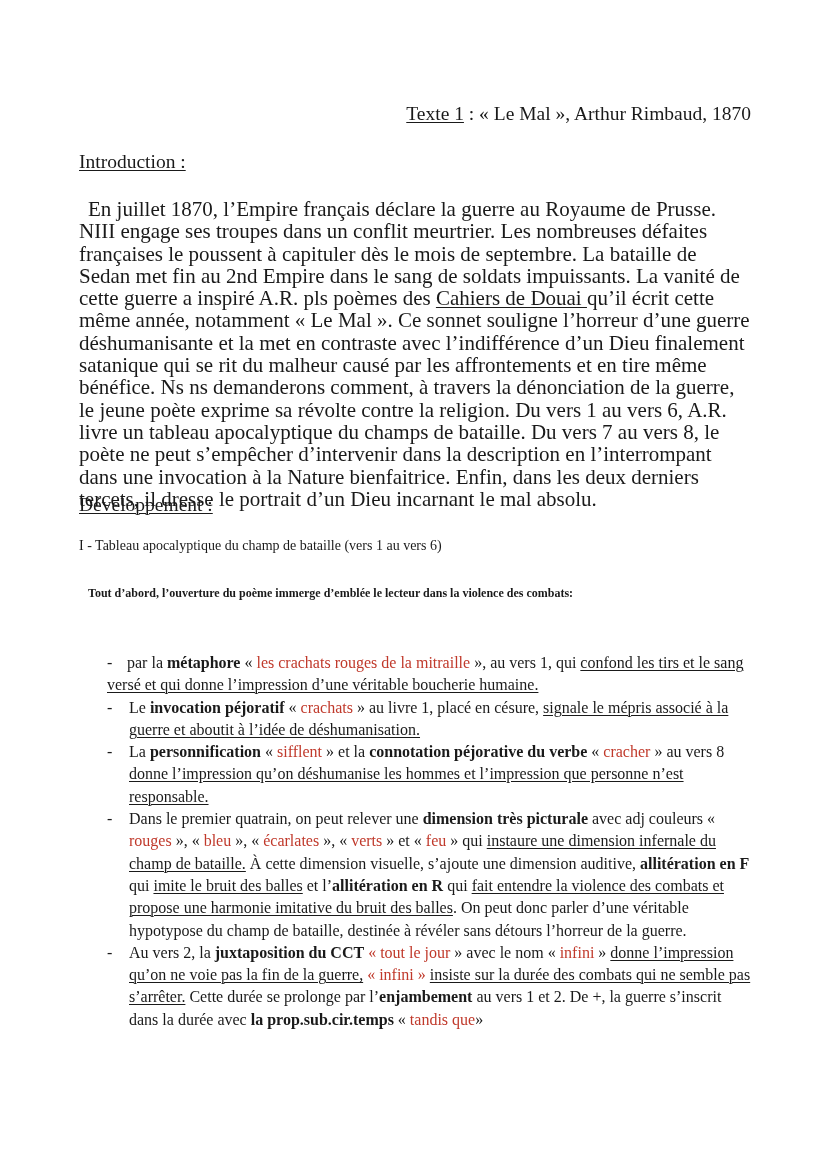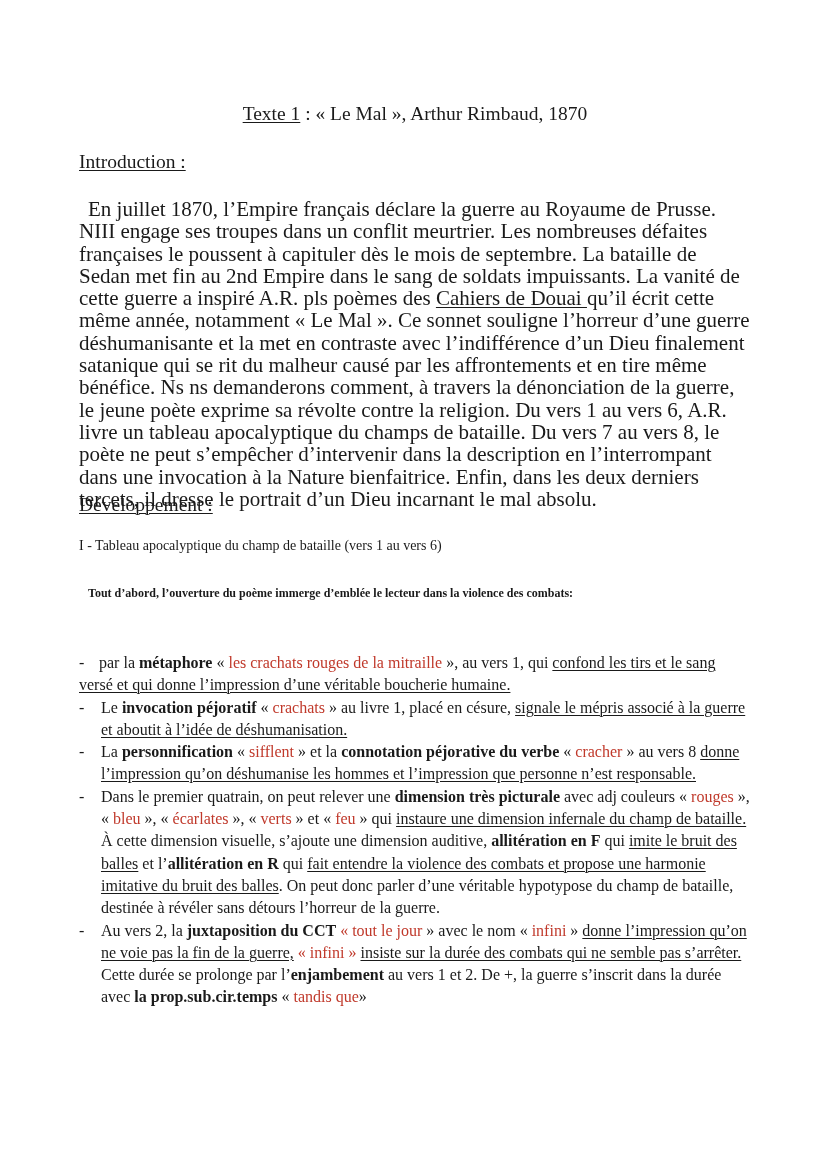--- a/index.html
+++ b/index.html
@@ -4,39 +4,39 @@
   <style>
     html, body { margin: 0; padding: 0; background: #ffffff; }
     body {
       width: 828px; height: 1171px; position: relative; overflow: hidden;
       font-family: "Liberation Serif", "DejaVu Serif", serif;
       color: #1a1a1a;
     }
     .page { position: absolute; left: 79px; top: 0; width: 672px; }
     .title {
       position: absolute; left: 0; width: 672px; top: 101px;
-      text-align: center; font-size: 19.5px; line-height: 26px;
+      text-align: right; font-size: 19.5px; line-height: 26px;
     }
     .u { text-decoration: underline; text-underline-offset: 2px; text-decoration-thickness: 1px; }
     .h1 { position: absolute; left: 0; font-size: 19.5px; line-height: 26px; }
     .h-intro { top: 149px; }
     .h-dev { top: 492px; }
     .para {
       position: absolute; left: 0; width: 672px; top: 198px;
       font-size: 21px; line-height: 22.3px; text-align: left;
     }
     .para .indent { display: inline-block; width: 9px; }
     .h2 { position: absolute; left: 0; top: 533px; font-size: 14px; line-height: 26px; }
     .lead {
       position: absolute; left: 0; width: 672px; top: 582px;
       font-size: 12px; line-height: 22.3px; font-weight: bold;
     }
     .lead .indent { display: inline-block; width: 9px; }
     .list { position: absolute; left: 0; top: 652px; width: 672px; font-size: 16px; line-height: 22.3px; }
-    .item { position: relative; padding-left: 22px; }
+    .item { position: relative; padding-left: 22px; margin-left: 28px; }
     .item .dash { position: absolute; left: 0; top: 0; width: 14px; }
     .item.first { padding-left: 0; }
     .item.first .dash { position: static; display: inline-block; width: 20px; }
     .r { color: #c0392b; }
     b { font-weight: bold; }
   </style>
 </head>
 <body>
 
 <div class="page">

